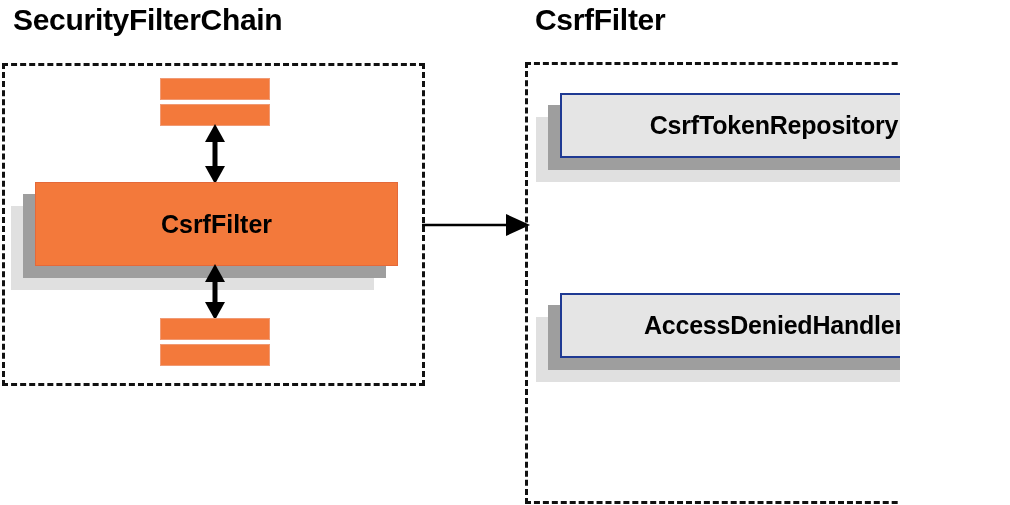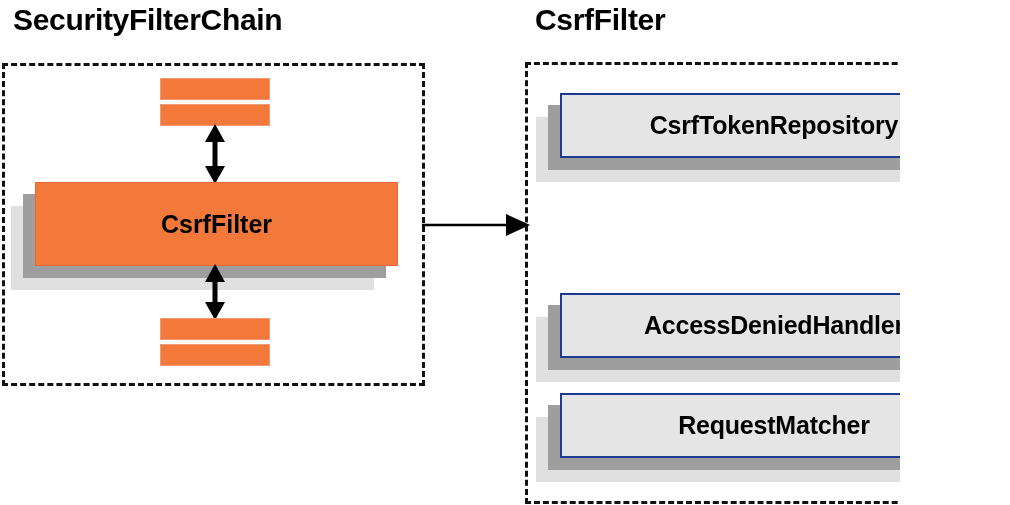--- a/index.html
+++ b/index.html
@@ -177,19 +177,14 @@
     <div class="layer-main">CsrfTokenRepository</div>
   </div>
 
 
   <div class="shadow-box blue-box" style="top:293px;">
     <div class="layer-light"></div>
     <div class="layer-dark"></div>
     <div class="layer-main">AccessDeniedHandler</div>
   </div>
 
-  <div class="shadow-box blue-box" style="top:393px;">
-    <div class="layer-light"></div>
-    <div class="layer-dark"></div>
-    <div class="layer-main">RequestMatcher</div>
-  </div>
 
 </div>
 
 </body></html>

